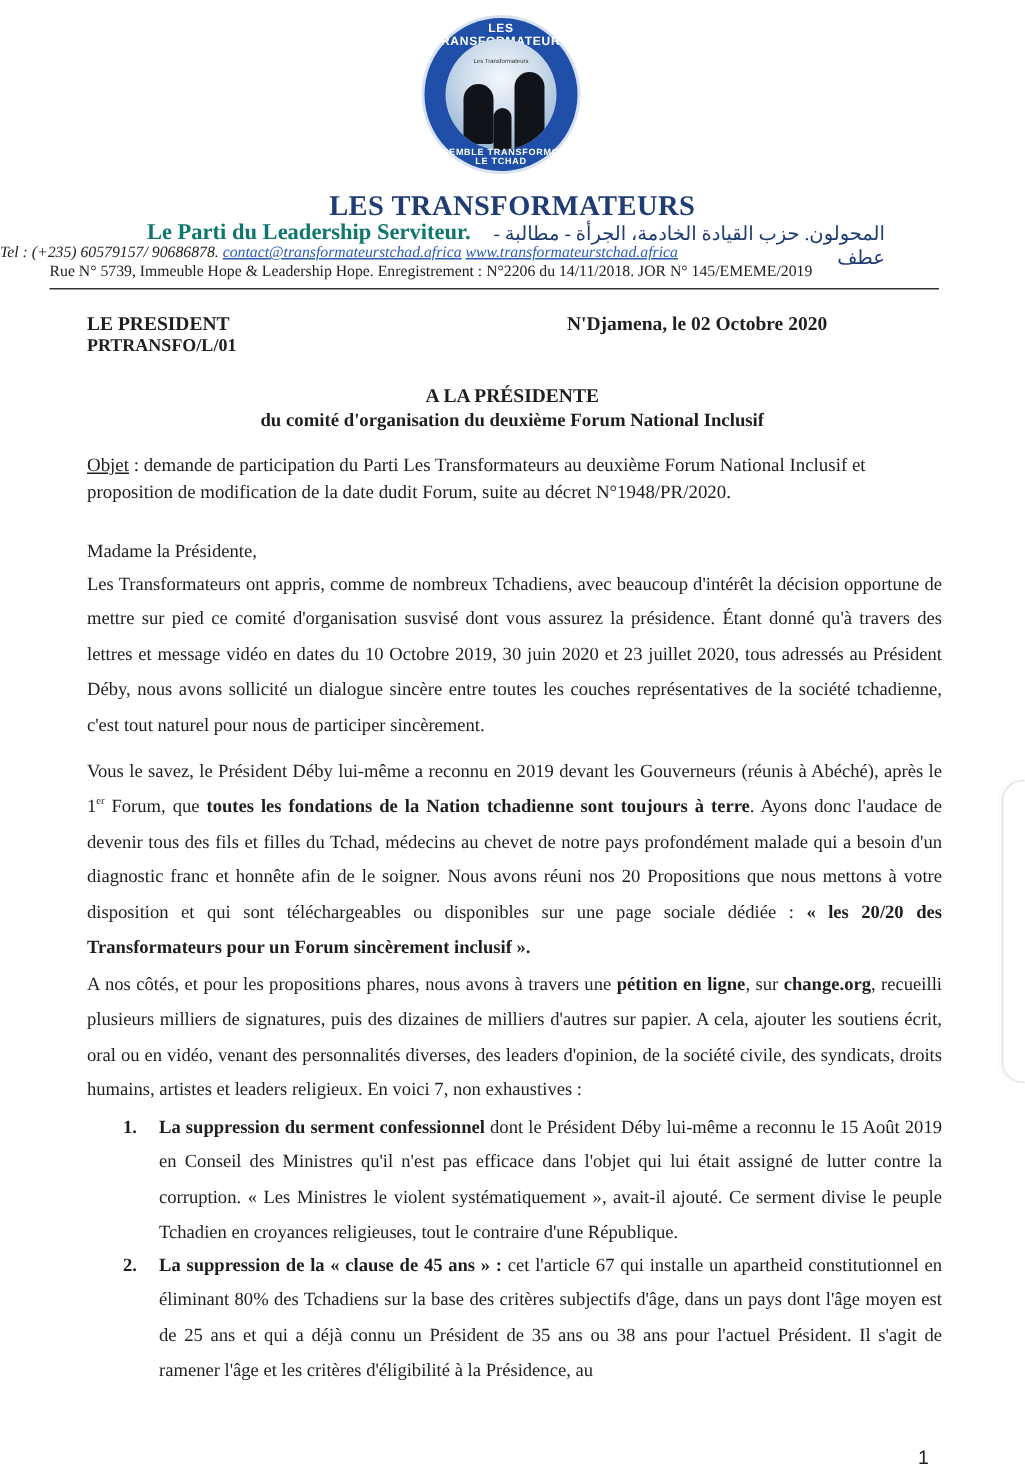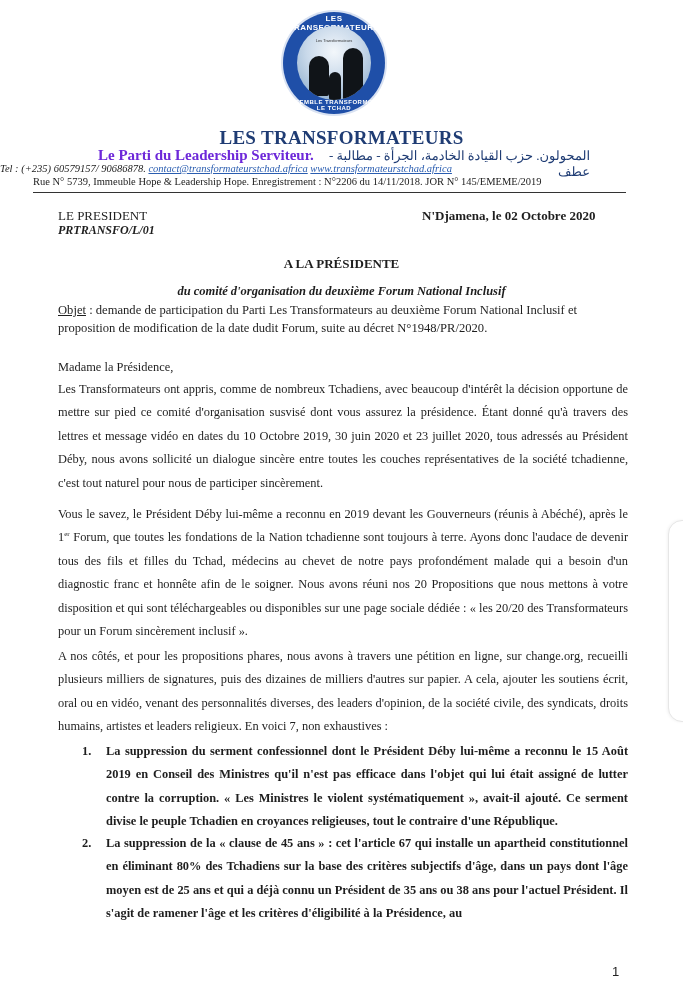--- a/index.html
+++ b/index.html
@@ -25,63 +25,63 @@
     .s1 { left: 12px; top: 30px; width: 20px; height: 40px; border-radius: 10px 10px 2px 2px; }
     .s2 { left: 32px; top: 46px; width: 12px; height: 28px; border-radius: 6px 6px 2px 2px; }
     .s3 { left: 46px; top: 22px; width: 20px; height: 52px; border-radius: 10px 10px 2px 2px; }
     .logo-small { position: absolute; left: 12px; top: 12px; width: 50px; font-size: 4px; text-align: center; color: #333; font-family: "Liberation Sans", sans-serif; }
 
     .org-title {
       position: absolute; left: 0; width: 683px; top: 127px; text-align: center;
       font-size: 19px; font-weight: bold; color: #1f3c74; letter-spacing: 0.3px;
     }
     .org-sub {
-      position: absolute; left: 98px; top: 147px; font-size: 15px; font-weight: bold; color: #6d28d9;
+      position: absolute; left: 98px; top: 147px; font-size: 15px; font-weight: bold; color: #0f766e;
     }
     .org-sub-ar {
       position: absolute; left: 320px; top: 148px; font-size: 13px; color: #1f3c74; direction: rtl; width: 270px; text-align: right;
       font-family: Liberation Serif, serif;
     }
     .contact {
       position: absolute; left: 0; width: 626px; top: 163px; text-align: left; font-size: 10.5px; color: #222; font-style: italic;
     }
     .contact a { color: #2a5db0; text-decoration: underline; }
     .address {
       position: absolute; left: 33px; top: 176px; font-size: 10.5px; color: #222; white-space: nowrap;
     }
     .rule { position: absolute; left: 33px; top: 192px; width: 593px; height: 1px; background: #333; }
 
-    .sender { position: absolute; left: 58px; top: 208px; font-size: 13px; font-weight: normal; text-align: right; }
-    .ref { position: absolute; left: 58px; top: 223px; font-size: 12px; font-weight: bold; font-style: italic; }
-    .date { position: absolute; left: 378px; top: 208px; font-size: 13px; font-weight: bold; margin-left: 44px; }
+    .sender { position: absolute; left: 58px; top: 208px; font-size: 13px; font-weight: bold; text-align: right; }
+    .ref { position: absolute; left: 58px; top: 223px; font-size: 12px; font-weight: bold; }
+    .date { position: absolute; left: 378px; top: 208px; font-size: 13px; font-weight: bold; }
 
     .recipient { position: absolute; left: 0; width: 683px; top: 256px; text-align: center; font-weight: bold; }
     .recipient .r1 { font-size: 13px; }
-    .recipient .r2 { font-size: 12.5px; margin-top: 12px; font-style: italic; }
+    .recipient .r2 { font-size: 12.5px; margin-top: 1px; }
 
     .objet {
       position: absolute; left: 58px; top: 301px; width: 570px; font-size: 12.6px; font-weight: normal; line-height: 18px;
     }
     .objet .lbl { text-decoration: underline; }
 
     .body-text {
       position: absolute; left: 58px; width: 570px; font-size: 12.4px; line-height: 23.4px; text-align: justify;
     }
     .salutation { top: 356px; }
     .p1 { top: 378px; }
     .p2 { top: 503px; }
     .p3 { top: 645px; }
-    .body-text b { font-weight: normal; }
+    .body-text b { font-weight: bold; }
     sup { font-size: 7px; vertical-align: 5px; line-height: 0; }
 
     .list { position: absolute; left: 58px; width: 570px; font-size: 12.4px; line-height: 23.4px; text-align: justify; }
     .li1 { top: 740px; }
     .li2 { top: 832px; }
     .li-num { position: absolute; left: 24px; font-weight: bold; }
-    .li-body { margin-left: 48px; font-weight: bold; }
+    .li-body { margin-left: 48px; }
 
     .page-number { position: absolute; left: 612px; top: 964px; font-family: "Liberation Sans", sans-serif; font-size: 13px; color: #222; }
 
     .side-handle {
       position: absolute; left: 668px; top: 520px; width: 30px; height: 200px;
       border: 1px solid #e6e6e6; border-radius: 14px 0 0 14px; background: #ffffff;
       box-shadow: -1px 0 3px rgba(0,0,0,0.05);
     }
   </style>
 </head>
@@ -116,21 +116,21 @@
 
 <div class="recipient">
   <div class="r1">A LA PRÉSIDENTE</div>
   <div class="r2">du comité d'organisation du deuxième Forum National Inclusif</div>
 </div>
 
 <div class="objet">
   <span class="lbl">Objet</span><span> :  demande de participation du Parti Les Transformateurs au deuxième Forum National Inclusif  et proposition de modification de la date dudit Forum, suite au décret N°1948/PR/2020.</span>
 </div>
 
-<div class="body-text salutation">Madame la Présidence,</div>
+<div class="body-text salutation">Madame la Présidente,</div>
 <div class="body-text p1">Les Transformateurs ont appris, comme de nombreux Tchadiens, avec beaucoup d'intérêt la décision opportune de mettre sur pied ce comité d'organisation susvisé dont vous assurez la présidence. Étant donné qu'à travers des lettres et message vidéo en dates du 10 Octobre 2019, 30 juin 2020 et 23 juillet 2020, tous adressés au Président Déby, nous avons sollicité un dialogue sincère entre toutes les couches représentatives de la société tchadienne, c'est tout naturel pour nous de participer sincèrement.</div>
 
 <div class="body-text p2">
   <span>Vous le savez, le Président Déby lui-même a reconnu en 2019 devant les Gouverneurs (réunis à Abéché), après le 1</span><sup>er</sup><span> Forum, que </span><b>toutes les fondations de la Nation tchadienne sont toujours à terre</b><span>. Ayons donc l'audace de devenir tous des fils et filles du Tchad, médecins au chevet de notre pays profondément malade qui a besoin d'un diagnostic franc et honnête afin de le soigner. Nous avons réuni nos 20 Propositions que nous mettons à votre disposition et qui sont téléchargeables ou disponibles sur une page sociale dédiée :</span> <b>«  les 20/20 des Transformateurs pour un Forum sincèrement inclusif ».</b>
 </div>
 
 <div class="body-text p3">
   <span>A nos côtés, et pour les propositions phares, nous avons à travers une </span><b>pétition en ligne</b><span>, sur </span><b>change.org</b><span>, recueilli plusieurs milliers de signatures, puis des dizaines de milliers d'autres sur papier. A cela, ajouter les soutiens écrit, oral ou en vidéo, venant des personnalités diverses, des leaders d'opinion, de la société civile, des syndicats, droits humains, artistes et leaders religieux. En voici 7, non exhaustives :</span>
 </div>
 

